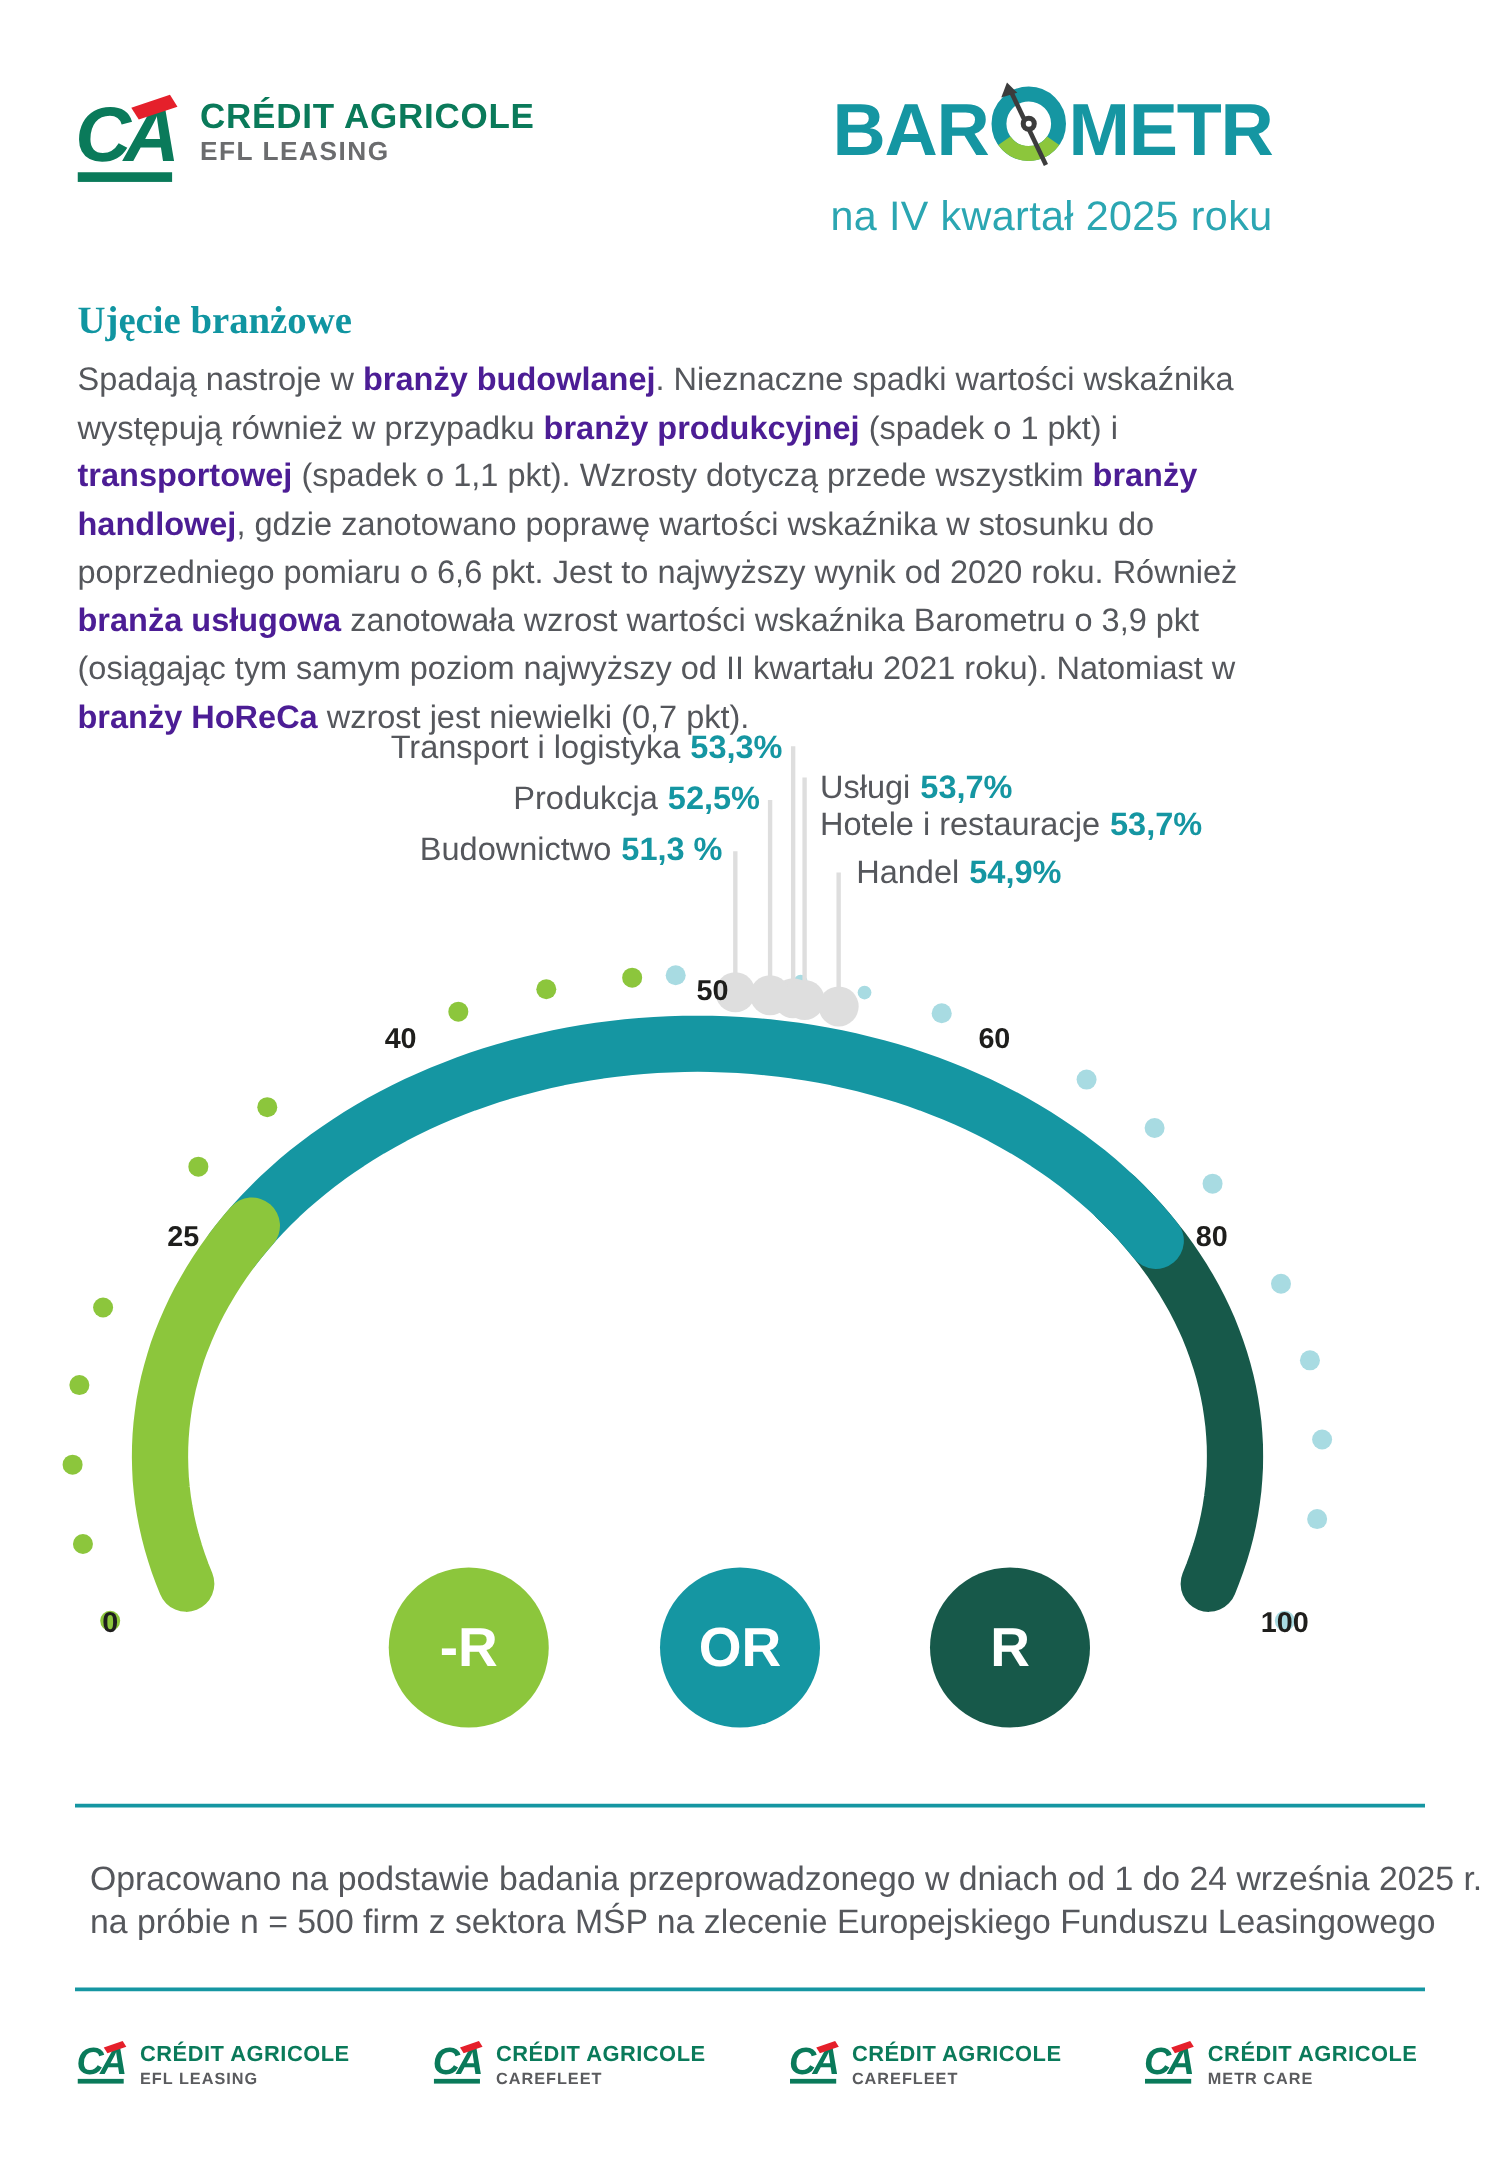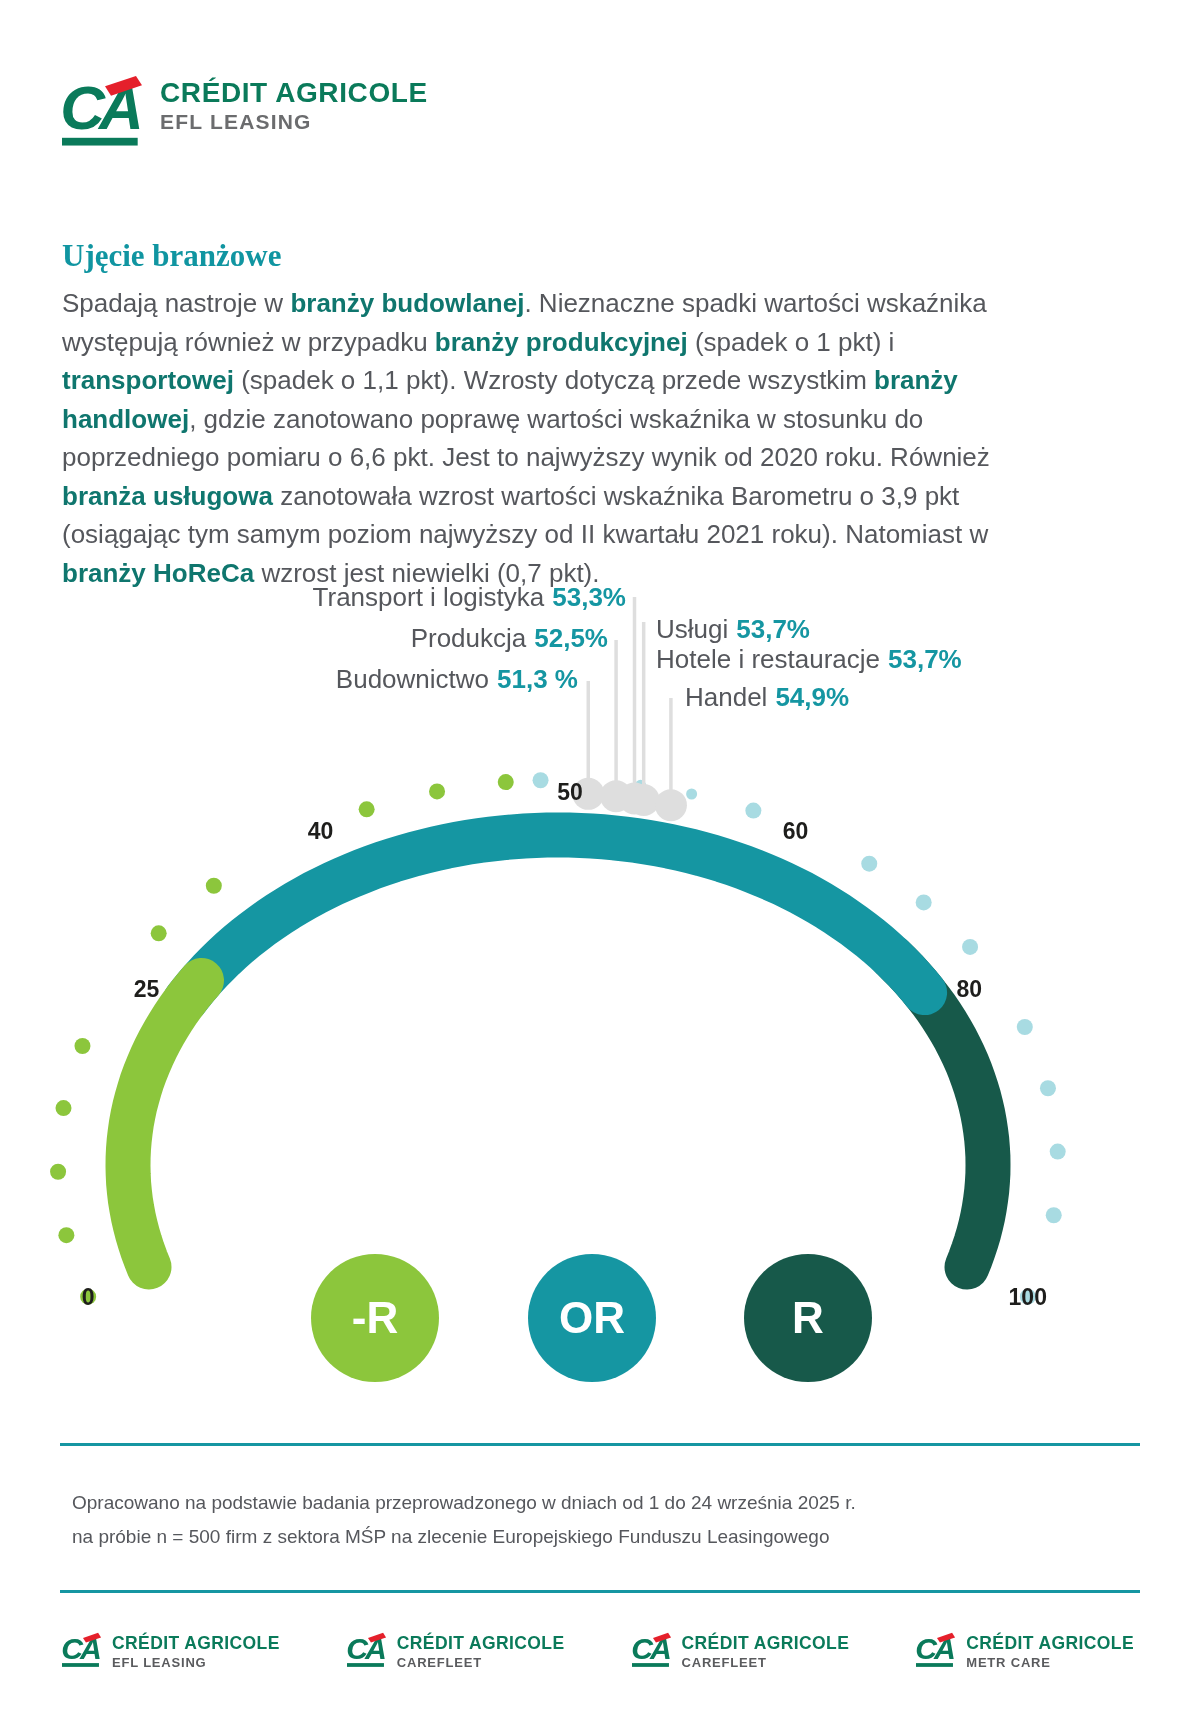--- a/index.html
+++ b/index.html
@@ -15,26 +15,26 @@
 
   .barometr{position:absolute;right:182px;top:66px;text-align:right;}
   .baro-word{display:inline-flex;align-items:center;font-size:59px;font-weight:800;
              color:#1596A2;line-height:1;letter-spacing:-1px;}
   .baro-o{display:inline-block;margin:0 -1px;}
   .baro-sub{font-size:33px;color:#2BA6B2;margin-top:12px;letter-spacing:.3px;}
 
   
   .section-title{position:absolute;left:62px;top:238px;font-size:31px;font-weight:800;color:#1095A1;font-family:Liberation Serif, serif;}
   .lead{position:absolute;left:62px;top:284px;width:940px;font-size:26px;line-height:38.5px;color:#55575C;}
-  .lead b{color:#0f766e;}
+  .lead b{color:#4c1d95;}
 
   
   .rule{position:absolute;left:60px;width:1080px;height:3px;background:#1596A2;}
   .rule1{top:1443px;} .rule2{top:1590px;}
-  .footnote{position:absolute;left:72px;top:1486px;font-size:19px;line-height:34px;color:#55575C;}
+  .footnote{position:absolute;left:72px;top:1486px;font-size:27px;line-height:34px;color:#55575C;}
 
   
   .brand-row{position:absolute;left:62px;top:1632px;width:1072px;display:flex;justify-content:space-between;}
   .brand-item{display:flex;align-items:flex-start;}
   .brand-item .txt{margin-left:8px;padding-top:2px;}
   .b-brand{font-size:17.5px;font-weight:800;color:#0A7A5A;letter-spacing:.4px;line-height:1.05;}
   .b-sub{font-size:13px;font-weight:700;color:#5A5B5E;letter-spacing:.8px;margin-top:3px;}
 
   svg text{font-family:"Liberation Sans","DejaVu Sans",sans-serif;}
 </style>
@@ -105,20 +105,37 @@
     <text x="-2" y="64" font-size="72" font-style="italic" font-weight="900" fill="#0A7A5A" letter-spacing="-7">CA</text>
     <polygon points="50,14 86,2 93,13 57,25" fill="#E5202B"></polygon>
     <rect x="0" y="74" width="88" height="9" fill="#0A7A5A"></rect>
   </svg></span>
     <div class="txt">
       <div class="ca-brand">CRÉDIT AGRICOLE</div>
       <div class="ca-sub">EFL LEASING</div>
     </div>
   </div>
 
+  <div class="barometr">
+    <div class="baro-word">
+      <span>BAR</span>
+      <span class="baro-o">
+        <svg width="66" height="66" viewBox="0 0 72 72" style="overflow:visible">
+          <circle cx="36" cy="36" r="26" fill="none" stroke="#1596A2" stroke-width="13"></circle>
+          <path d="M 57.3 50.9 A 26 26 0 0 1 14.7 50.9" fill="none" stroke="#8CC63C" stroke-width="13"></path>
+          <line x1="51" y1="72" x2="21" y2="9" stroke="#3C3C3C" stroke-width="4"></line>
+          <polygon points="17,0 26,9 12,13" fill="#3C3C3C"></polygon>
+          <circle cx="36" cy="36" r="7" fill="#3C3C3C"></circle>
+          <circle cx="36" cy="36" r="2.6" fill="#fff"></circle>
+        </svg>
+      </span>
+      <span>METR</span>
+    </div>
+    <div class="baro-sub">na IV kwartał 2025 roku</div>
+  </div>
 
   <div class="section-title">Ujęcie branżowe</div>
   <div class="lead" id="lead"><span>Spadają nastroje w </span><b>branży budowlanej</b><span>. Nieznaczne spadki wartości wskaźnika występują również w przypadku </span><b>branży produkcyjnej</b><span> (spadek o 1 pkt) i </span><b>transportowej</b><span> (spadek o 1,1 pkt). Wzrosty dotyczą przede wszystkim </span><b>branży handlowej</b><span>, gdzie zanotowano poprawę wartości wskaźnika w stosunku do poprzedniego pomiaru o 6,6 pkt. Jest to najwyższy wynik od 2020 roku. Również </span><b>branża usługowa</b><span> zanotowała wzrost wartości wskaźnika Barometru o 3,9 pkt (osiągając tym samym poziom najwyższy od II kwartału 2021 roku). Natomiast w </span><b>branży HoReCa</b><span> wzrost jest niewielki (0,7 pkt).</span></div>
 
   <div class="rule rule1"></div>
   <div class="footnote">
     <div>Opracowano na podstawie badania przeprowadzonego w dniach od 1 do 24 września 2025 r.</div>
     <div>na próbie n = 500 firm z sektora MŚP na zlecenie Europejskiego Funduszu Leasingowego</div>
   </div>
   <div class="rule rule2"></div>

